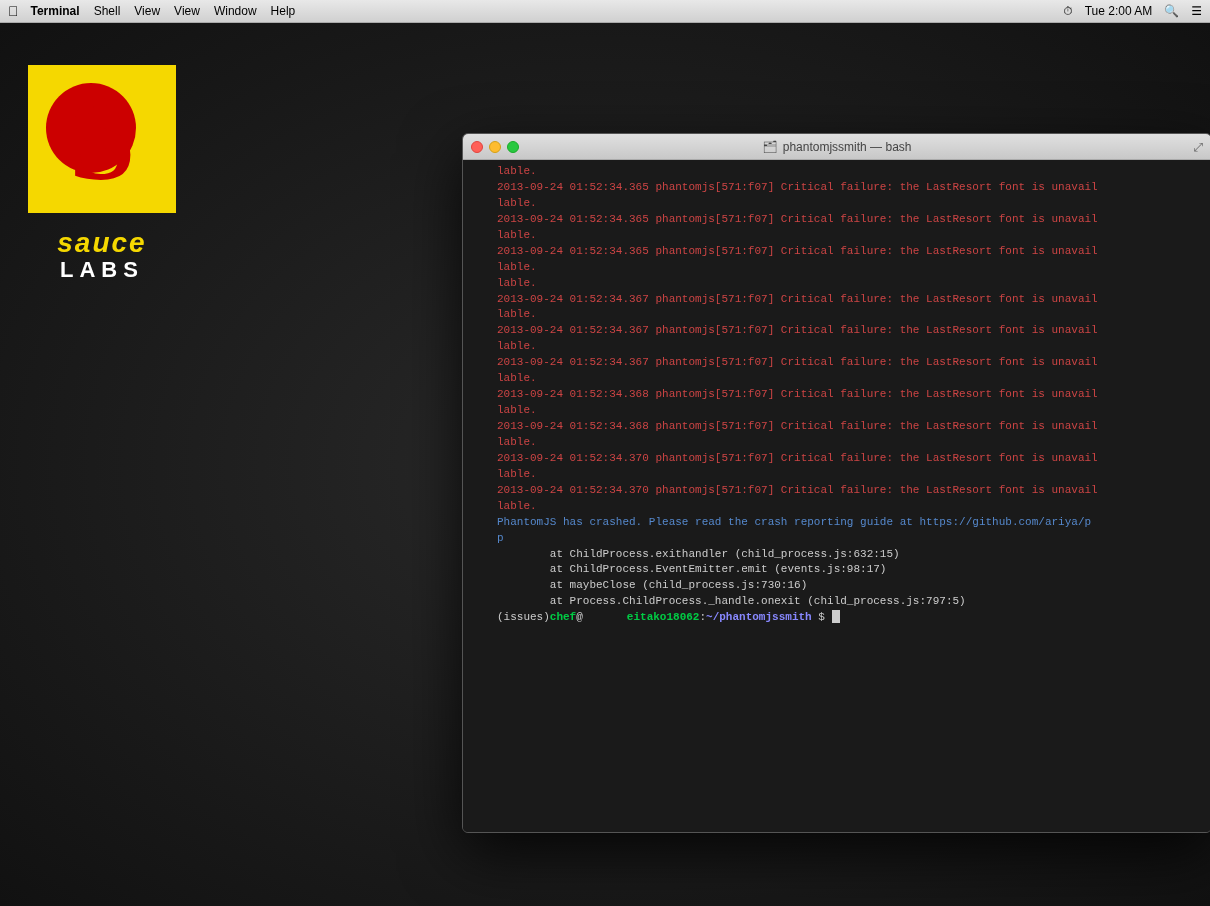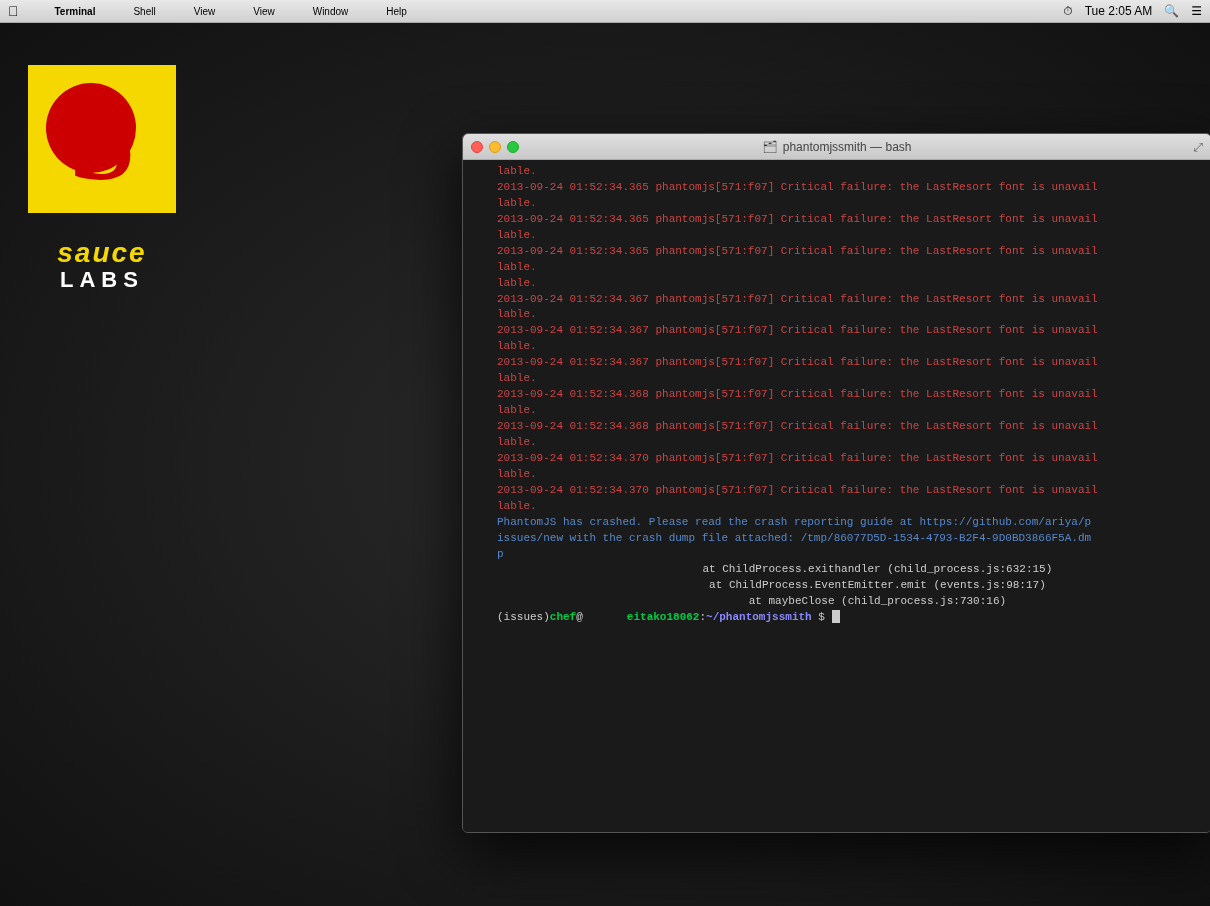--- a/index.html
+++ b/index.html
@@ -23,26 +23,25 @@
       border-bottom: 1px solid #aaa;
       position: relative;
       z-index: 100;
     }
     .menubar-apple {
       font-size: 14px;
       margin-right: 12px;
       color: #000;
     }
     .menubar-item {
-      font-size: 10px;
+      font-size: 12px;
       color: #000;
       margin-right: 14px;
       font-weight: 400;
       white-space: nowrap;
-      margin-left: 24px;
     }
     .menubar-item.bold {
       font-weight: 600;
     }
     .menubar-right {
       margin-left: auto;
       display: flex;
       align-items: center;
       gap: 12px;
       font-size: 12px;
@@ -92,21 +91,21 @@
       width: 90px;
       height: 90px;
       background: #cc0000;
       border-radius: 50%;
       top: 18px;
       left: 18px;
       z-index: 1;
     }
 
     .logo-text {
-      margin-top: 24px;
+      margin-top: 14px;
       text-align: center;
     }
 
     .logo-sauce {
       font-size: 28px;
       font-weight: 700;
       color: #f5d800;
       letter-spacing: 2px;
       font-style: italic;
       display: block;
@@ -204,21 +203,20 @@
     .term-error {
       color: #cc4444;
     }
 
     .term-crash {
       color: #5588cc;
     }
 
     .term-normal {
       color: #cccccc;
-      text-align: center;
     }
 
     .term-prompt {
       color: #cccccc;
     }
 
     .term-prompt .prefix {
       color: #cccccc;
     }
 
@@ -269,21 +267,21 @@
 <div class="menubar">
   <span class="menubar-apple"></span>
   <span class="menubar-item bold">Terminal</span>
   <span class="menubar-item">Shell</span>
   <span class="menubar-item">View</span>
   <span class="menubar-item">View</span>
   <span class="menubar-item">Window</span>
   <span class="menubar-item">Help</span>
   <div class="menubar-right">
     <span>⏱</span>
-    <span>Tue 2:05 AM</span>
+    <span>Tue 2:00 AM</span>
     <span>🔍</span>
     <span>☰</span>
   </div>
 </div>
 
 <div class="desktop">
 
   <div class="sauce-logo">
     <div class="logo-box">
       <div class="logo-circle"></div>
@@ -325,24 +323,24 @@
         <div class="term-line term-error">lable.</div>
         <div class="term-line term-error">2013-09-24 01:52:34.368 phantomjs[571:f07] Critical failure: the LastResort font is unavail</div>
         <div class="term-line term-error">lable.</div>
         <div class="term-line term-error">2013-09-24 01:52:34.368 phantomjs[571:f07] Critical failure: the LastResort font is unavail</div>
         <div class="term-line term-error">lable.</div>
         <div class="term-line term-error">2013-09-24 01:52:34.370 phantomjs[571:f07] Critical failure: the LastResort font is unavail</div>
         <div class="term-line term-error">lable.</div>
         <div class="term-line term-error">2013-09-24 01:52:34.370 phantomjs[571:f07] Critical failure: the LastResort font is unavail</div>
         <div class="term-line term-error">lable.</div>
         <div class="term-line term-crash">PhantomJS has crashed. Please read the crash reporting guide at https://github.com/ariya/p</div>
-        <div class="term-line term-crash">issues/new with the crash dump file attached: /tmp/86077D5D-1534-4793-B2F4-9D0BD3866F5A.dm</div>
         <div class="term-line term-crash">p</div>
         <div class="term-line term-normal"></div>
         <div class="term-line term-normal">        at ChildProcess.exithandler (child_process.js:632:15)</div>
         <div class="term-line term-normal">        at ChildProcess.EventEmitter.emit (events.js:98:17)</div>
         <div class="term-line term-normal">        at maybeClose (child_process.js:730:16)</div>
+        <div class="term-line term-normal">        at Process.ChildProcess._handle.onexit (child_process.js:797:5)</div>
         <div class="term-line term-normal"></div>
         <div class="term-line term-prompt"><span class="prefix">(issues)</span><span class="username">chef</span><span class="at">@</span><span class="host">eitako18062</span><span class="colon">:</span><span class="path">~/phantomjssmith</span><span class="dollar"> $ </span><span class="cursor"></span></div>
       </div>
   </div>
 
 </div>
 
 </body></html>

